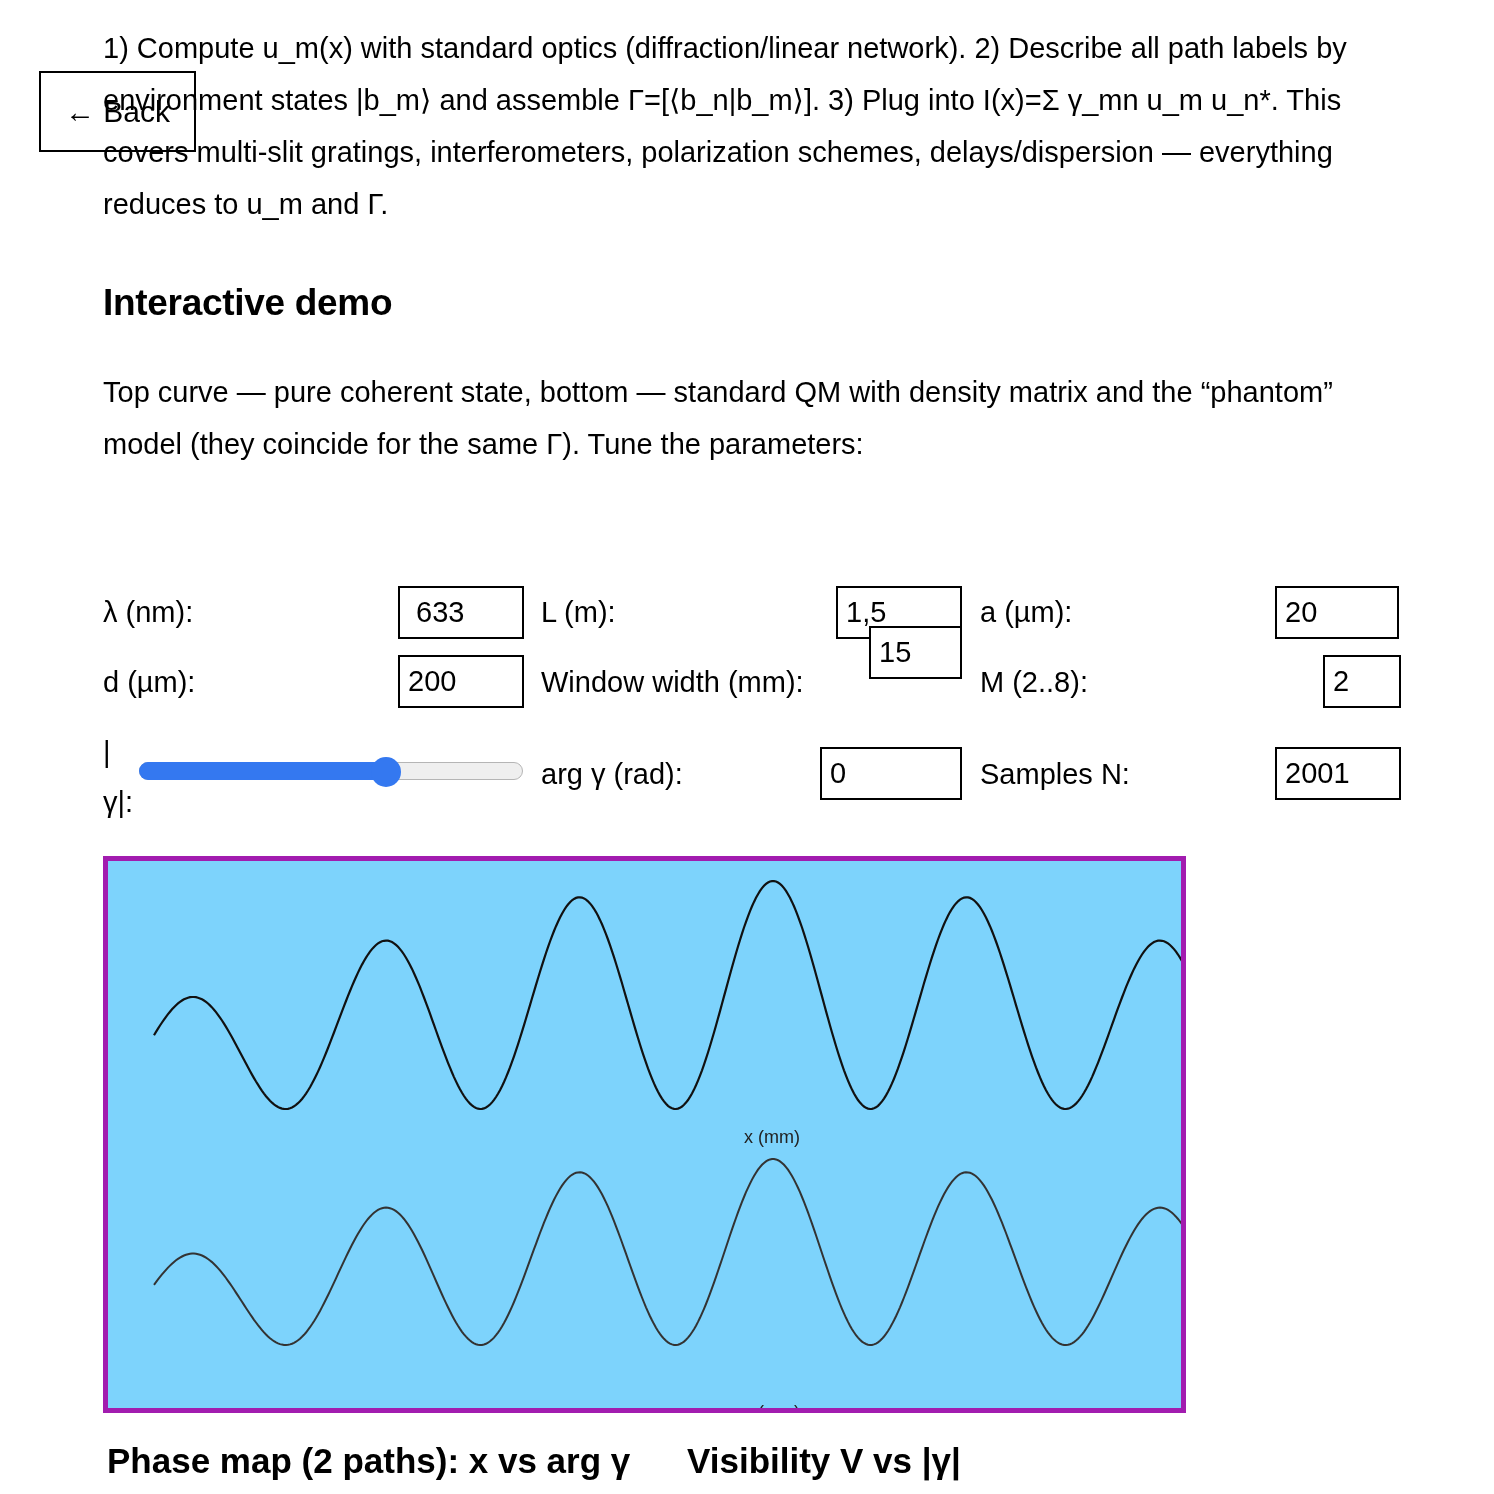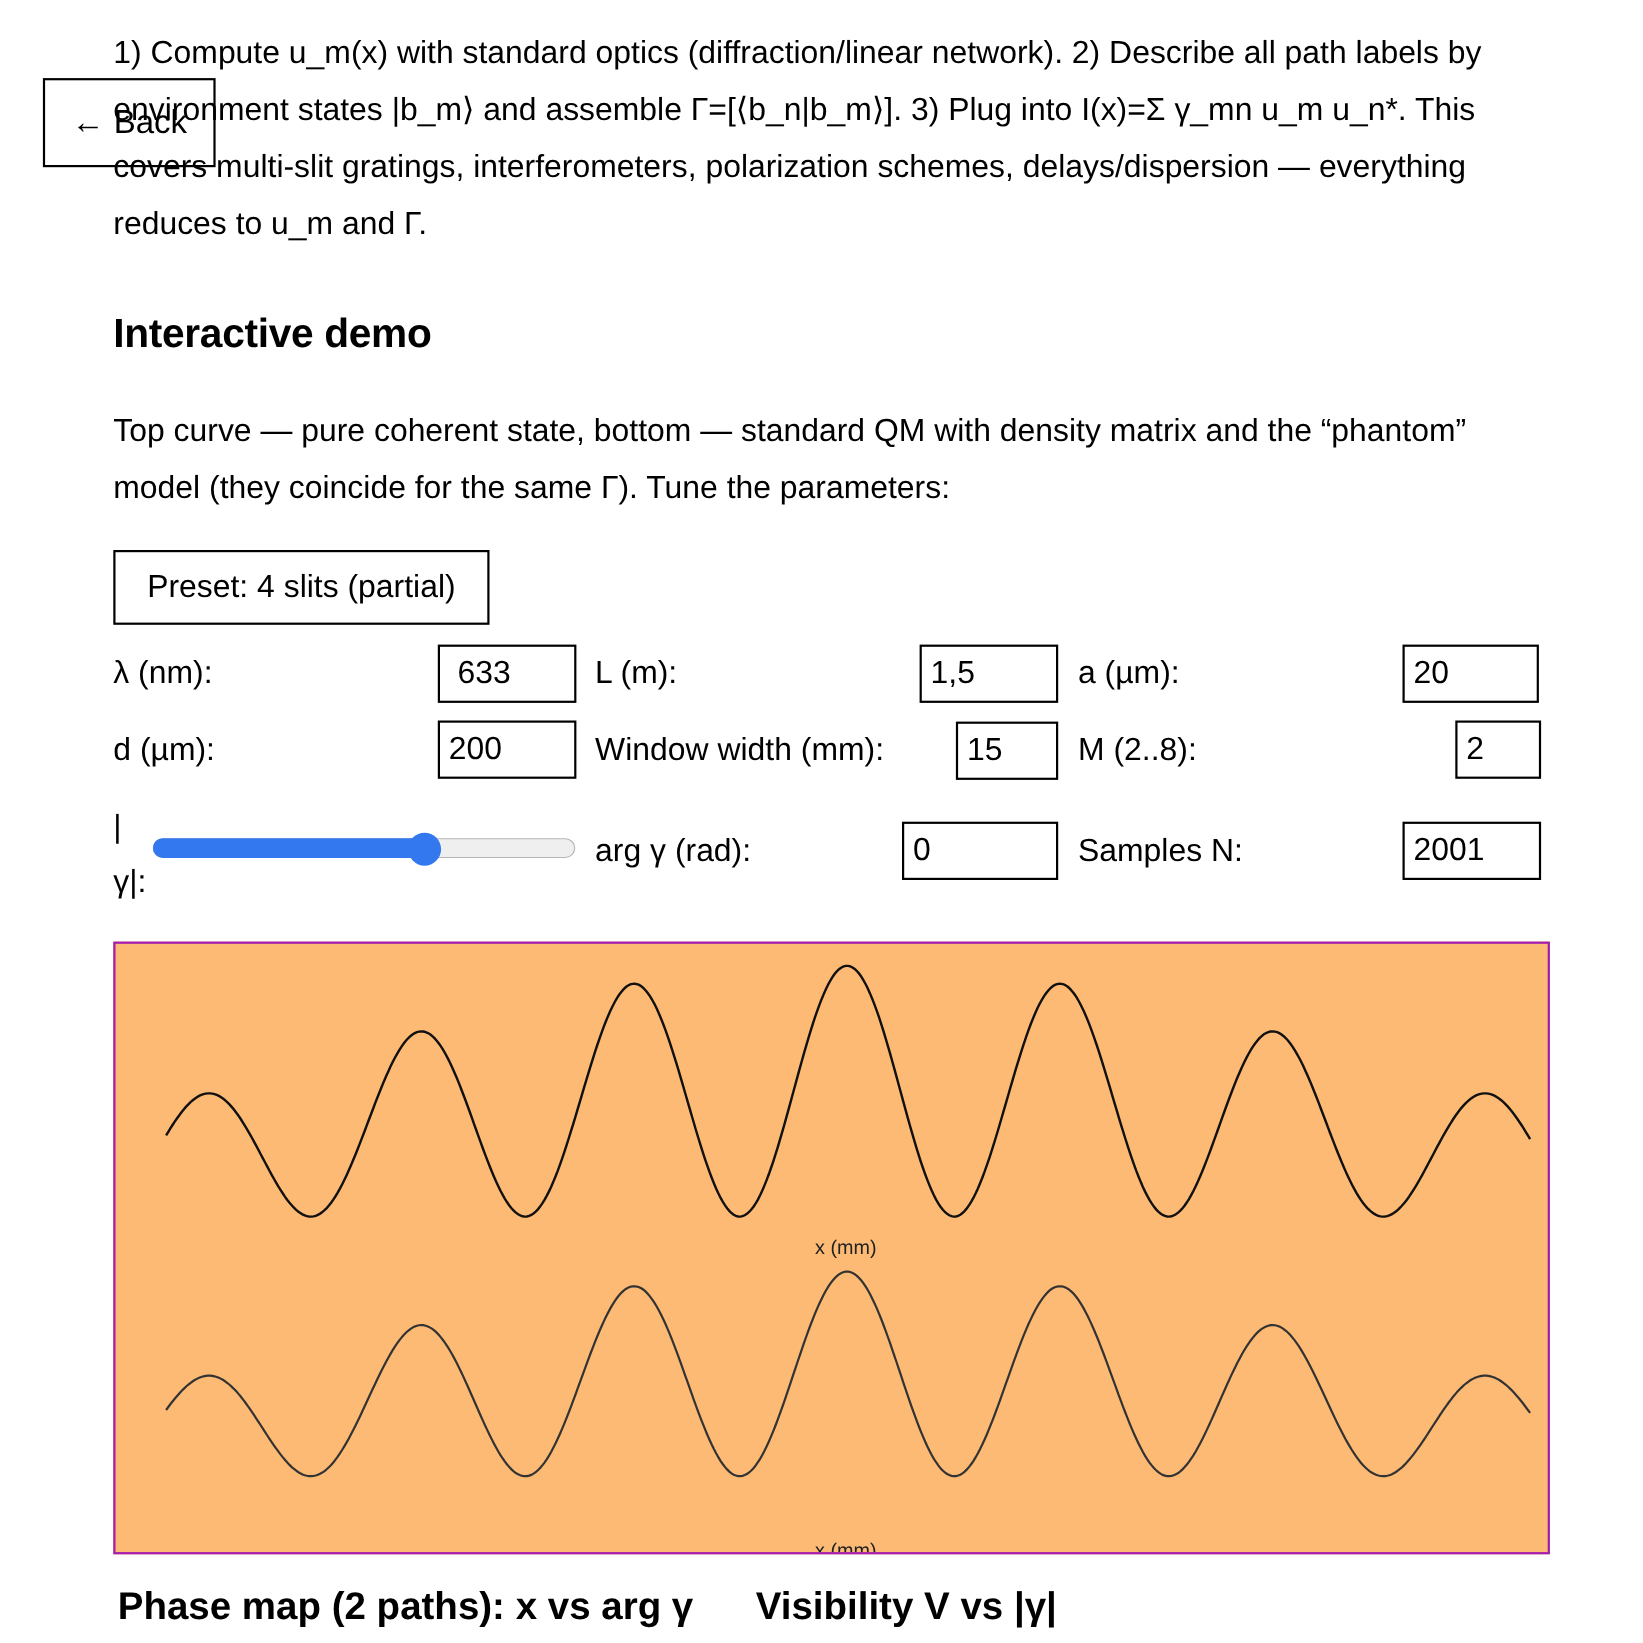--- a/index.html
+++ b/index.html
@@ -17,50 +17,49 @@
   .preset { height:68px; box-sizing:border-box; border:2px solid #000; background:#fff; font-size:29px;
             padding:0 17px; font-family:"Liberation Sans", sans-serif; cursor:pointer; }
   .lbl { position:absolute; font-size:29px; white-space:nowrap; }
   .inp { position:absolute; height:53px; box-sizing:border-box; border:2px solid #000; background:#fff;
          font-size:29px; padding:0 8px; font-family:"Liberation Sans", sans-serif; }
   .slider { position:absolute; left:139px; top:760px; width:385px; height:24px; }
   .slider .track { position:absolute; left:0; top:2px; width:384px; height:18px; border-radius:10px;
                    background:#efefef; border:1px solid #b5b5b5; box-sizing:border-box; }
   .slider .fill { position:absolute; left:0; top:2px; width:250px; height:18px; border-radius:10px 0 0 10px; background:#3478f0; }
   .slider .thumb { position:absolute; left:232px; top:-3px; width:30px; height:30px; border-radius:50%; background:#3478f0; }
-  .plot { position:absolute; left:103px; top:856px; width:1306px; height:557px; box-sizing:border-box;
-          border:2px solid #a21caf; background:#fdba74; overflow:hidden; }
+  .plot { position:absolute; left:103px; top:856px; width:1083px; height:557px; box-sizing:border-box;
+          border:5px solid #a21caf; background:#7dd3fc; overflow:hidden; }
   .h3 { position:absolute; top:1437px; font-size:35px; font-weight:bold; margin:4px; white-space:nowrap; }
 </style>
 </head>
 <body>
 
 <button class="back-btn">← Back</button>
 
 <div class="content">
   <p class="para para1">1) Compute u_m(x) with standard optics (diffraction/linear network). 2) Describe all path labels by environment states |b_m⟩ and assemble Γ=[⟨b_n|b_m⟩]. 3) Plug into I(x)=Σ γ_mn u_m u_n*. This covers multi-slit gratings, interferometers, polarization schemes, delays/dispersion — everything reduces to u_m and Γ.</p>
   <h2 class="h2">Interactive demo</h2>
   <p class="para para2">Top curve — pure coherent state, bottom — standard QM with density matrix and the “phantom” model (they coincide for the same Γ). Tune the parameters:</p>
 </div>
 
 <div class="presets">
-  <button class="preset" style="width:342px">Preset: 4 slits (partial)</button>
 </div>
 
 <span class="lbl" style="left:103px;top:596px">λ (nm):</span>
 <input class="inp" style="left: 398px; top: 586px; width: 126px; padding-left: 16px;" value="633">
 <span class="lbl" style="left:541px;top:596px">L (m):</span>
 <input class="inp" style="left: 836px; top: 586px; width: 126px;" value="1,5">
 <span class="lbl" style="left:980px;top:596px">a (µm):</span>
 <input class="inp" style="left: 1275px; top: 586px; width: 124px;" value="20">
 
 <span class="lbl" style="left:103px;top:666px">d (µm):</span>
 <input class="inp" style="left: 398px; top: 655px; width: 126px;" value="200">
 <span class="lbl" style="left:541px;top:666px">Window width (mm):</span>
-<input class="inp" style="left: 869px; top: 656px; width: 93px;" value="15">
+<input class="inp" style="left: 869px; top: 626px; width: 93px;" value="15">
 <span class="lbl" style="left:980px;top:666px">M (2..8):</span>
 <input class="inp" style="left: 1323px; top: 655px; width: 78px;" value="2">
 
 <span class="lbl" style="left:103px;top:736px">|</span>
 <span class="lbl" style="left:103px;top:786px">γ|:</span>
 <div class="slider">
   <div class="track"></div>
   <div class="fill"></div>
   <div class="thumb"></div>
 </div>

